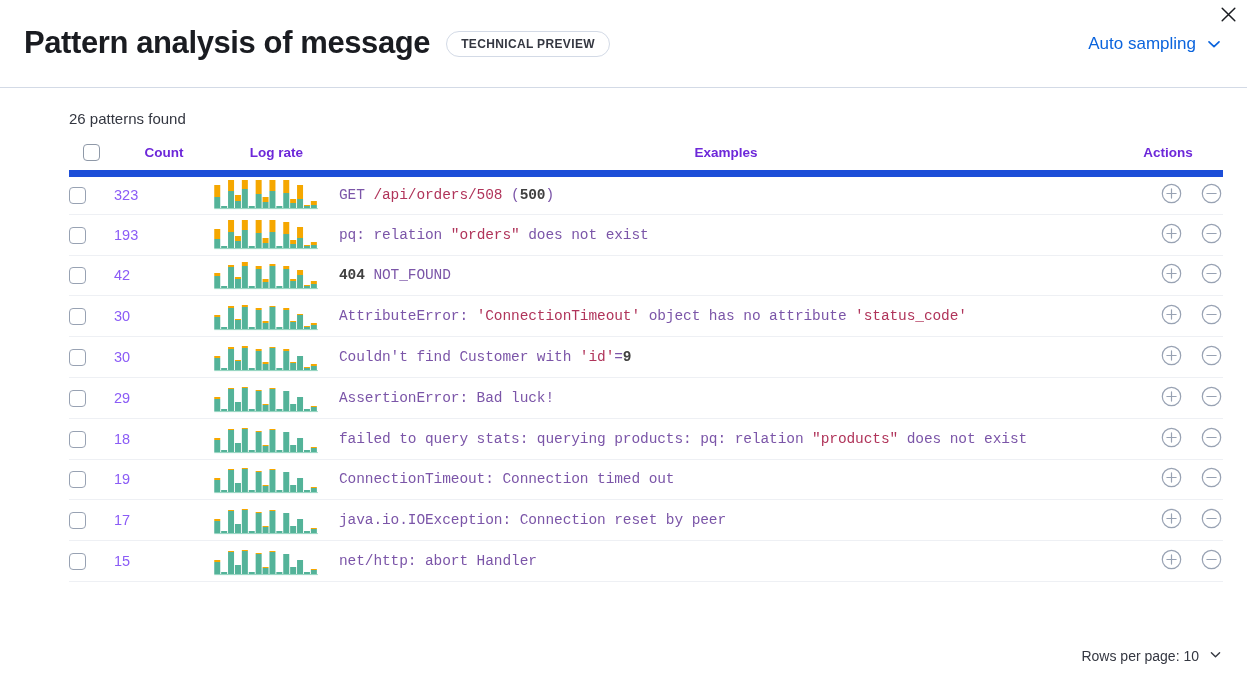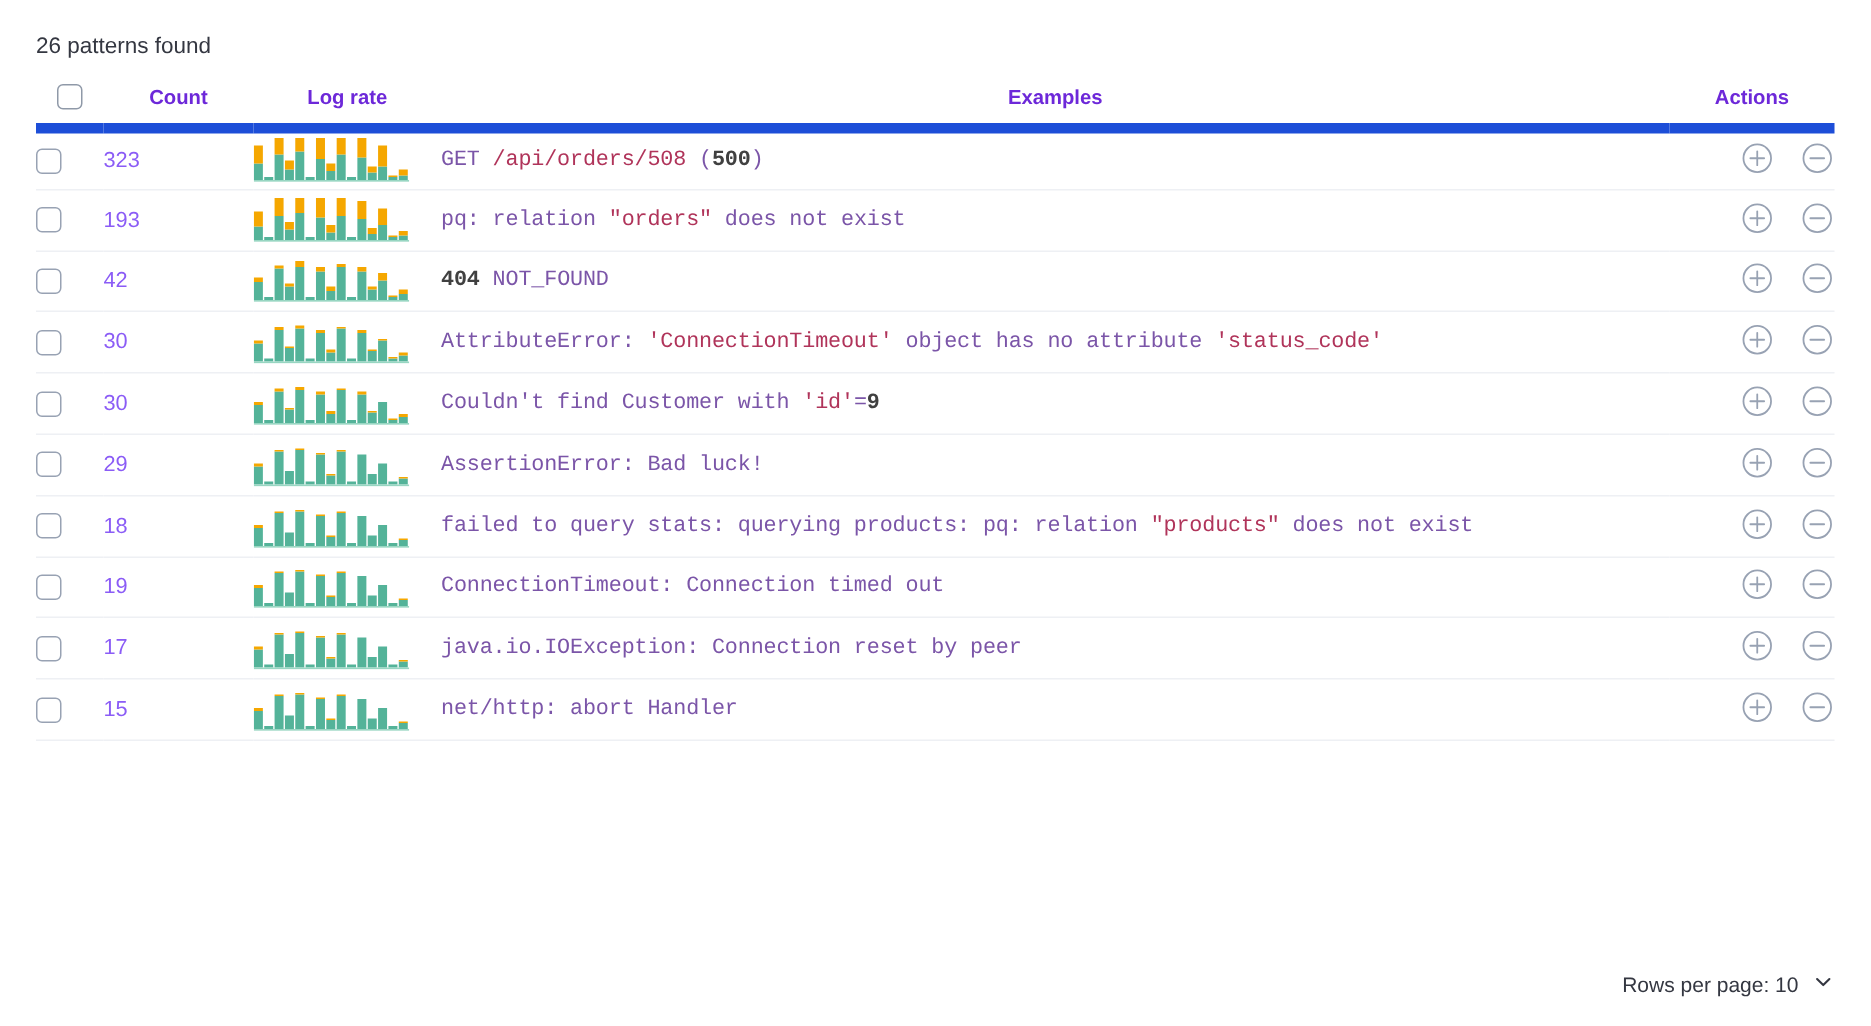--- a/index.html
+++ b/index.html
@@ -76,21 +76,21 @@
     top: 2px;
     right: 5px;
     width: 28px; height: 28px;
     display: flex; align-items: center; justify-content: center;
     background: none; border: none; cursor: pointer;
     color: #343741;
     padding: 0;
   }
 
   
-  .flyout-body { padding: 22px 24px 0 24px; }
+  .flyout-body { padding: 22px 24px 0 24px; margin-left: 45px; }
   .patterns-found {
     font-size: 15px;
     color: #343741;
     margin-bottom: 17px;
   }
 
   
   table.patterns {
     width: 100%;
     border-collapse: collapse;
@@ -202,20 +202,45 @@
     font-weight: 700;
     border-bottom: 2px solid #0b64dd;
     height: 24px;
   }
 </style>
 </head>
 <body>
 
 <div class="flyout">
 
+  <div class="flyout-header">
+    <div class="title-wrap">
+      <h1 class="page-title">Pattern analysis of message</h1>
+      <span class="tech-badge">TECHNICAL PREVIEW</span>
+    </div>
+
+    <div class="header-right">
+      <button class="sampling-btn">
+        <span>Auto sampling</span>
+        <span class="chev">
+          <svg width="18" height="18" viewBox="0 0 18 18" fill="none" aria-hidden="true">
+            <path d="M4 6.8 L9 11.6 L14 6.8" stroke="#0b64dd" stroke-width="1.7" stroke-linecap="round" stroke-linejoin="round"></path>
+          </svg>
+        </span>
+      </button>
+    </div>
+
+    <button class="close-btn">
+      <span>
+        <svg width="17" height="17" viewBox="0 0 17 17" fill="none" aria-hidden="true">
+          <path d="M2.2 2.2 L14.8 14.8 M14.8 2.2 L2.2 14.8" stroke="#1a1c21" stroke-width="1.5" stroke-linecap="round"></path>
+        </svg>
+      </span>
+    </button>
+  </div>
 
   <div class="flyout-body">
 
     <div class="patterns-found">26 patterns found</div>
 
     <table class="patterns">
       <colgroup>
         <col class="c-check">
           <col class="c-count">
           <col class="c-rate">

